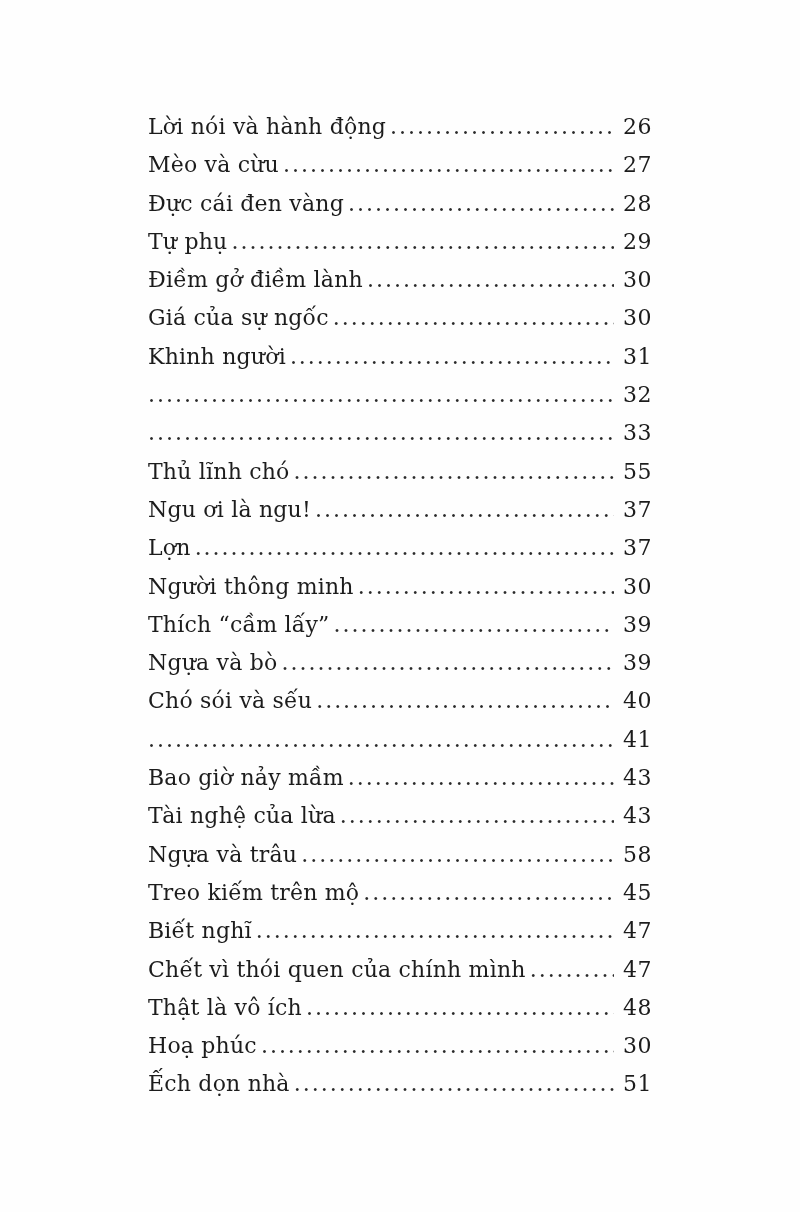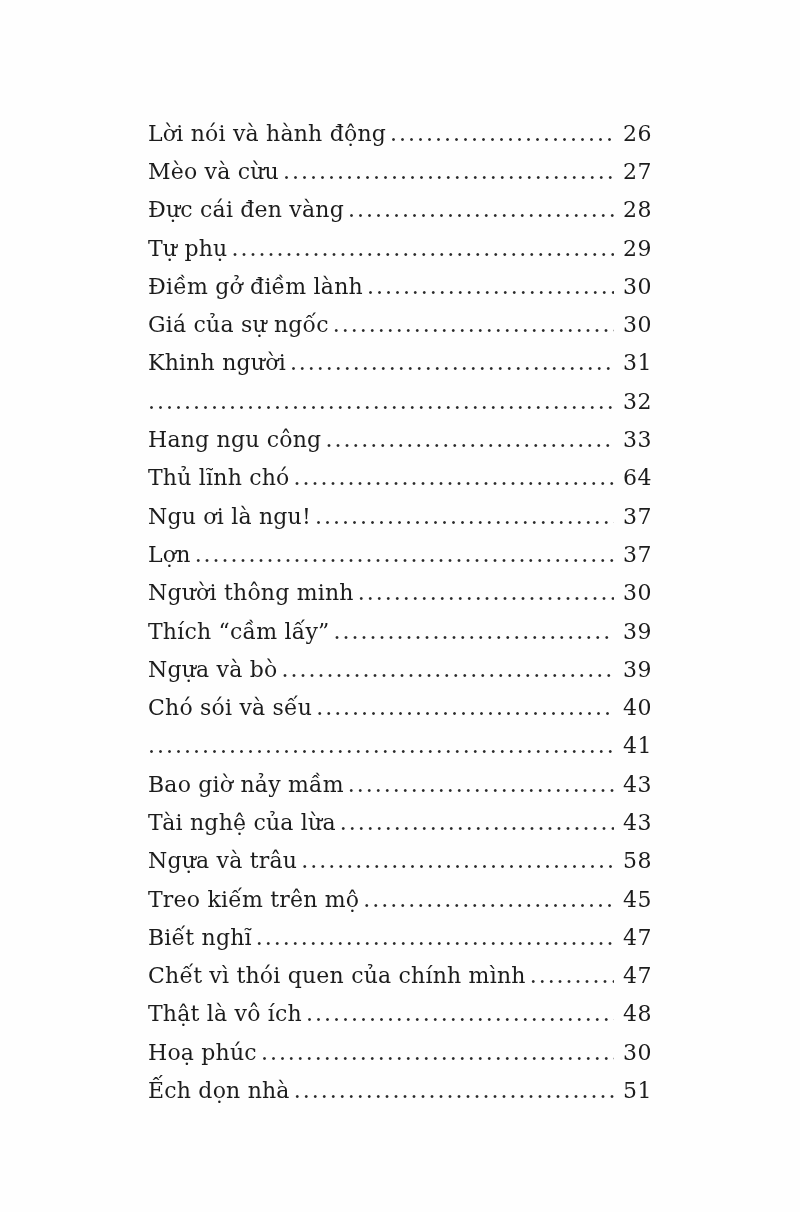--- a/index.html
+++ b/index.html
@@ -21,21 +21,21 @@
     background: #fefefe;
   }
   .toc {
     position: absolute;
     left: 148px;
     right: 148px;
     top: 114px;
   }
   .toc-row {
     display: flex;
-    align-items: center;
+    align-items: flex-start;
     height: 38.3px;
     font-size: 22px;
     white-space: nowrap;
   }
   .toc-title {
     flex: 0 0 auto;
     padding-right: 4px;
     letter-spacing: 0.2px;
   }
   .toc-dots {
@@ -100,29 +100,28 @@
     <span class="toc-dots">........................................................................................................................</span>
     <span class="toc-page">31</span>
   </div>
 
   <div class="toc-row">
     <span class="toc-dots">........................................................................................................................</span>
     <span class="toc-page">32</span>
   </div>
 
   <div class="toc-row">
-    <span class="toc-title">Hang ngu công</span>
     <span class="toc-dots">........................................................................................................................</span>
     <span class="toc-page">33</span>
   </div>
 
   <div class="toc-row">
     <span class="toc-title">Thủ lĩnh chó</span>
     <span class="toc-dots">........................................................................................................................</span>
-    <span class="toc-page">64</span>
+    <span class="toc-page">55</span>
   </div>
 
   <div class="toc-row">
     <span class="toc-title">Ngu ơi là ngu!</span>
     <span class="toc-dots">........................................................................................................................</span>
     <span class="toc-page">37</span>
   </div>
 
   <div class="toc-row">
     <span class="toc-title">Lợn</span>

